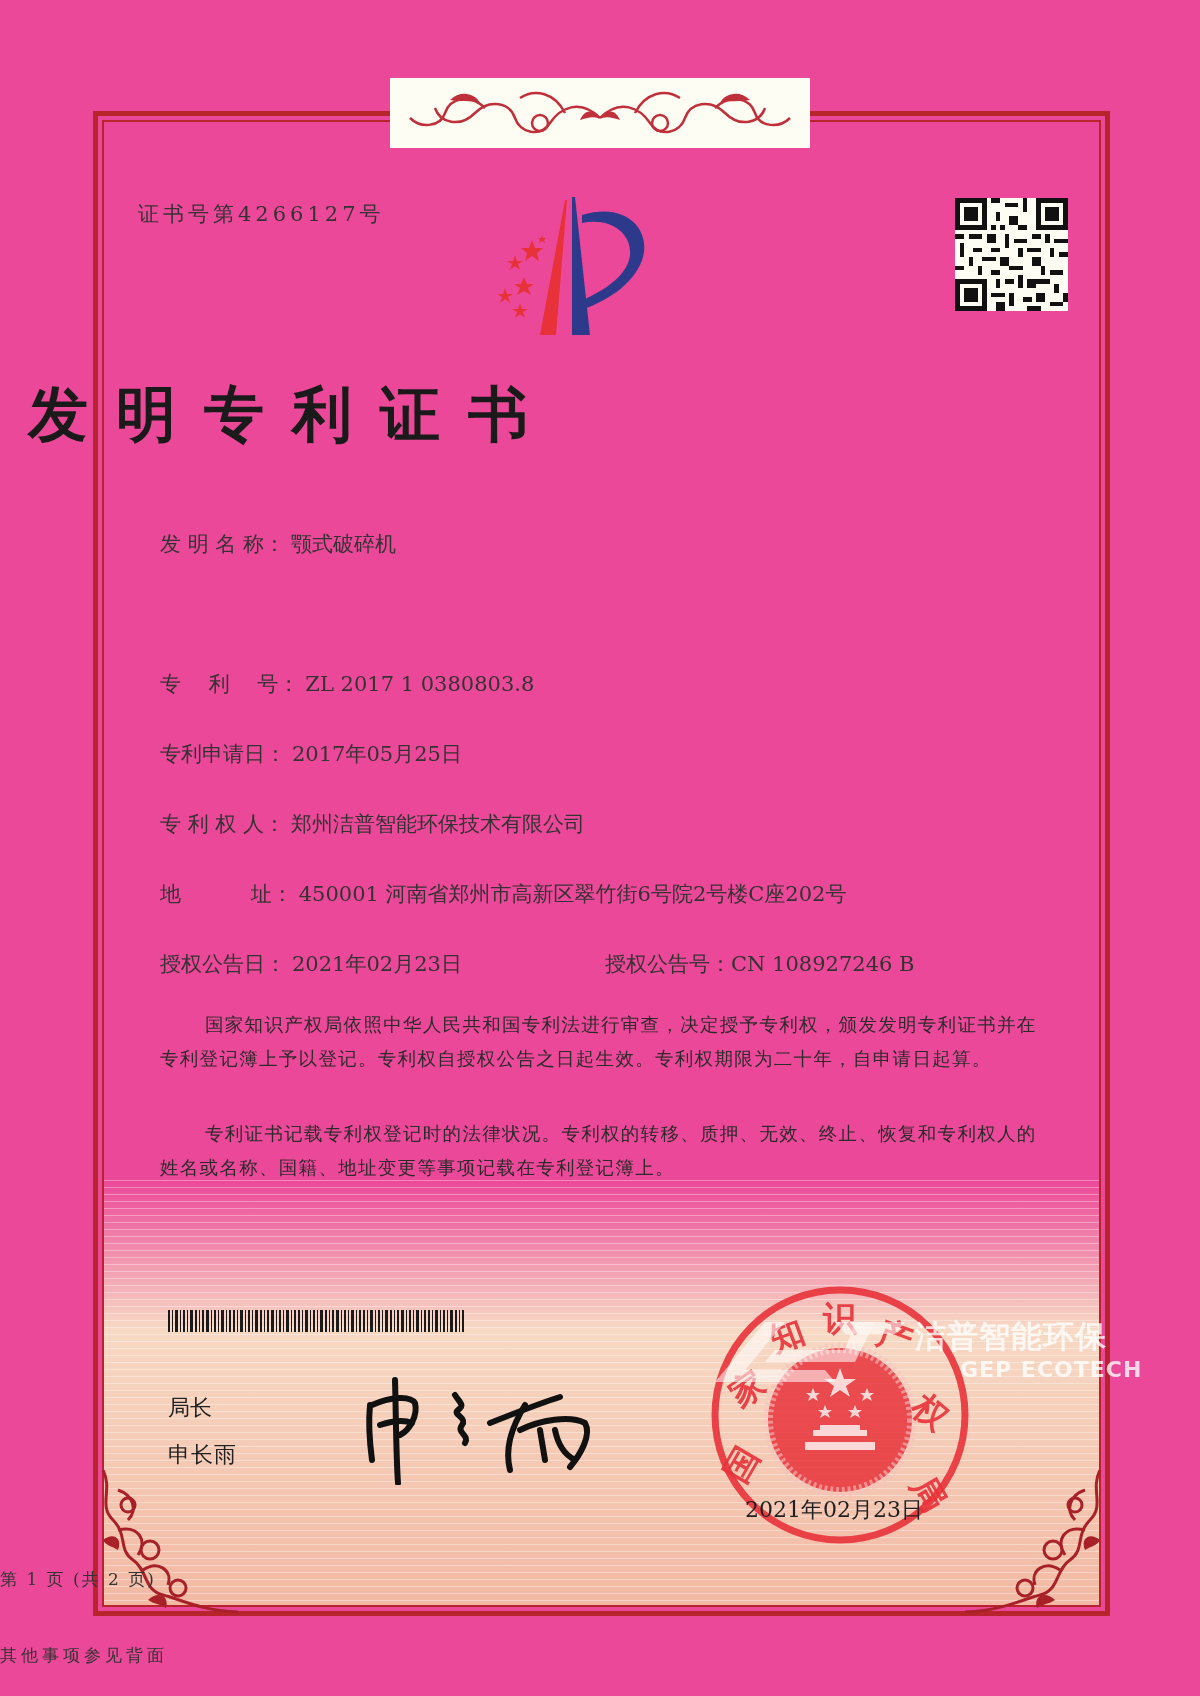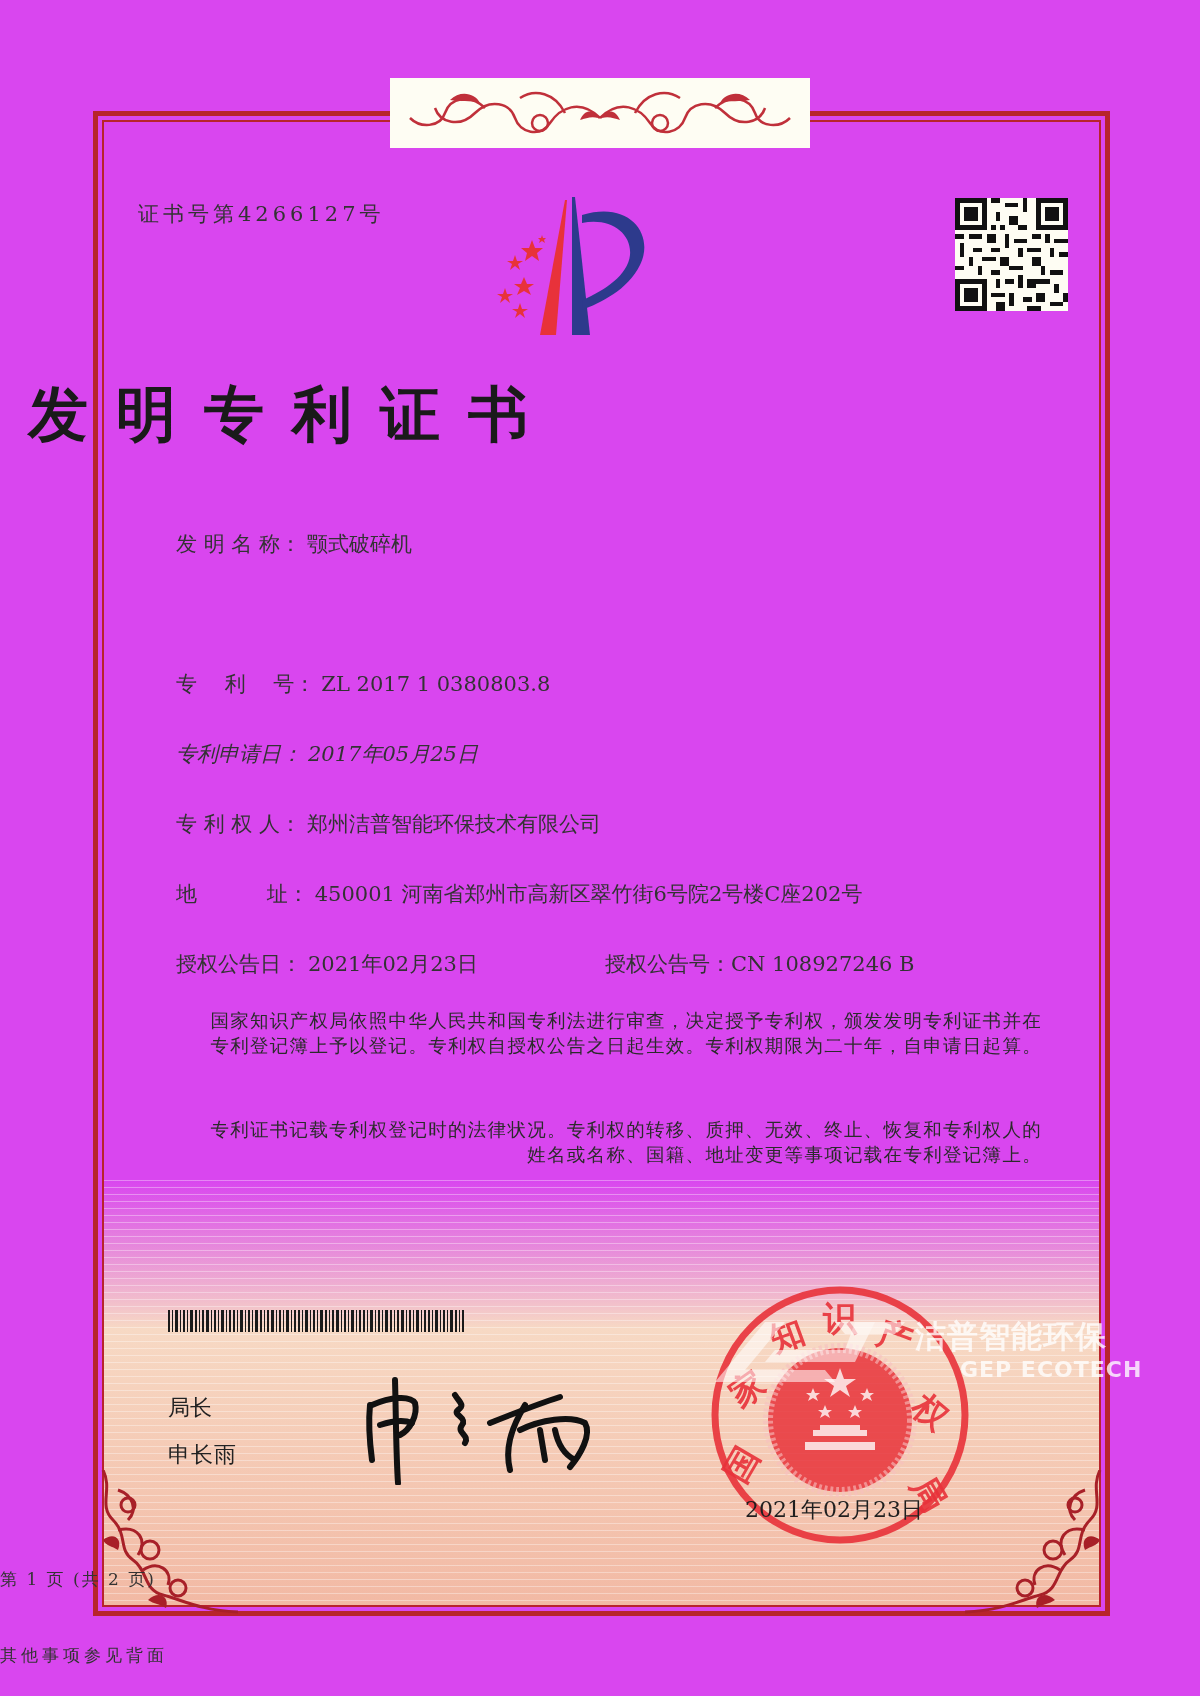--- a/index.html
+++ b/index.html
@@ -1,19 +1,19 @@
 <!DOCTYPE html>
 <html><head>
 <meta charset="utf-8">
 <style>
   * { box-sizing: border-box; margin: 0; padding: 0; }
   html, body { width: 1200px; height: 1696px; background: #fdfcf2; overflow: hidden; }
   body { position: relative; font-family: "DejaVu Serif", "Liberation Serif", serif; color: #2a2a2a; }
 
-  .page { position: absolute; left: 0; top: 0; width: 1200px; height: 1696px; background: #d946ef; }
+  .page { position: absolute; left: 0; top: 0; width: 1200px; height: 1696px; background: #ec4899; }
 
   
   .frame-outer {
     position: absolute; left: 93px; top: 111px; width: 1017px; height: 1505px;
     border: 5px solid #b8242c;
   }
   .frame-inner {
     position: absolute; left: 102px; top: 120px; width: 999px; height: 1487px;
     border: 2px solid #b8242c;
   }
@@ -35,35 +35,35 @@
   .corner-ornament.br { left: 965px; top: 1470px; transform: scaleX(-1); }
 
   .cert-no { position: absolute; left: 138px; top: 200px; font-size: 21px; letter-spacing: 4px; color: #333; }
 
   .emblem { position: absolute; left: 480px; top: 185px; width: 180px; height: 150px; }
 
   .qr-code { position: absolute; left: 955px; top: 198px; width: 113px; height: 113px; }
 
   .title { position: absolute; left: 0; width: 1200px; top: 375px; text-align: left; font-size: 60px; letter-spacing: 28px; color: #1a1a1a; font-weight: bold; text-indent: 28px; }
 
-  .field { position: absolute; left: 176px; font-size: 21px; color: #333; white-space: nowrap; }
+  .field { position: absolute; left: 160px; font-size: 21px; color: #333; white-space: nowrap; }
   .field .label { display: inline-block; }
   .field .value { display: inline-block; margin-left: 6px; }
   .blurred { filter: blur(5px); color: #777; }
 
   .f1 { top: 530px; }
   .f2 { top: 600px; }
   .f3 { top: 670px; }
-  .f4 { top: 740px; font-style: italic; }
+  .f4 { top: 740px; }
   .f5 { top: 810px; }
   .f6 { top: 880px; }
   .f7 { top: 950px; }
   .f7b { position: absolute; left: 605px; top: 950px; font-size: 21px; color: #333; white-space: nowrap; }
 
-  .para { position: absolute; left: 160px; width: 882px; font-size: 18.5px; line-height: 25px; color: #2b2b2b; text-indent: 45px; letter-spacing: 1.3px; text-align: right; }
+  .para { position: absolute; left: 160px; width: 882px; font-size: 18.5px; line-height: 34px; color: #2b2b2b; text-indent: 45px; letter-spacing: 1.3px; }
   .p1 { top: 1008px; }
   .p2 { top: 1117px; }
 
   .barcode { position: absolute; left: 168px; top: 1310px; width: 296px; height: 22px; }
 
   .director-title { position: absolute; left: 168px; top: 1393px; font-family: "DejaVu Sans", "Liberation Sans", sans-serif; font-size: 22px; color: #222; }
   .director-name { position: absolute; left: 168px; top: 1440px; font-family: "DejaVu Sans", "Liberation Sans", sans-serif; font-size: 22px; color: #222; letter-spacing: 1px; }
   .signature { position: absolute; left: 360px; top: 1375px; width: 250px; height: 110px; }
 
   .seal { position: absolute; left: 705px; top: 1280px; width: 270px; height: 270px; }

